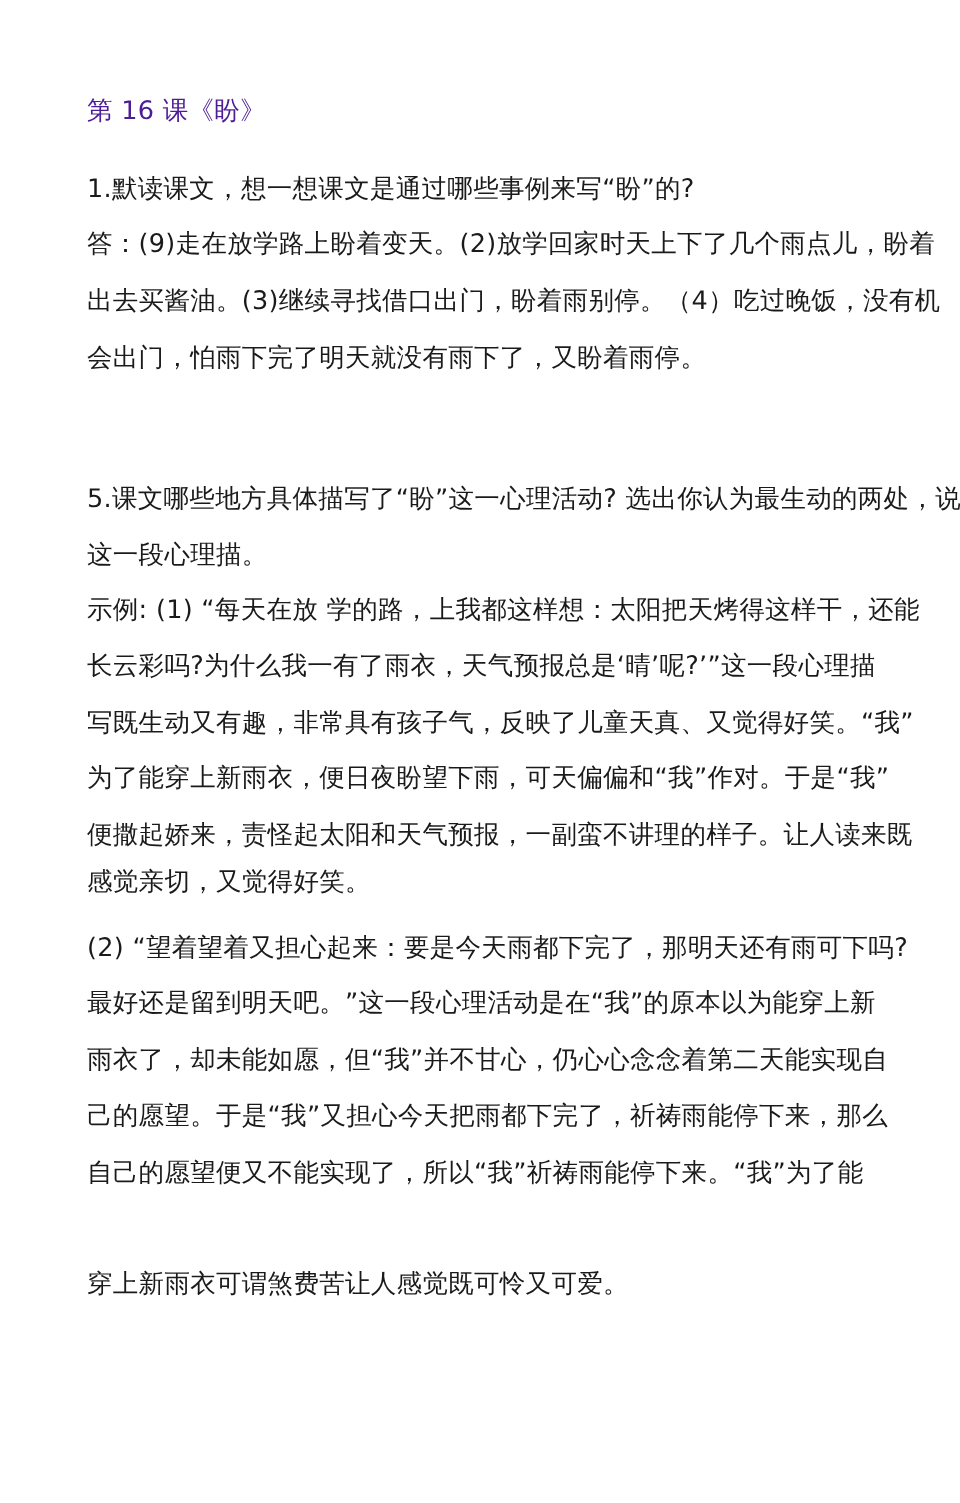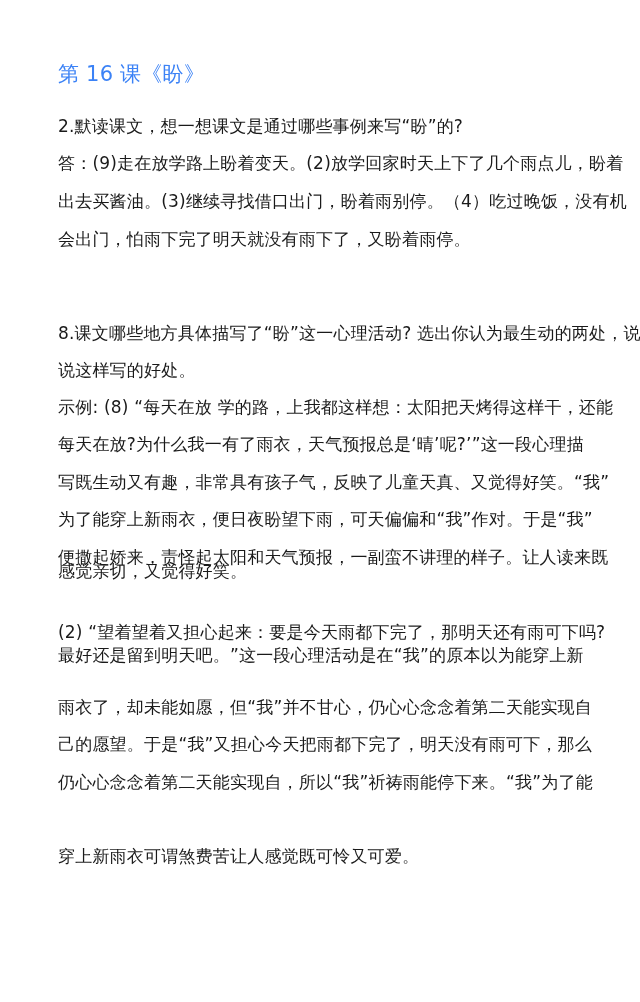--- a/index.html
+++ b/index.html
@@ -1,40 +1,40 @@
 <!DOCTYPE html>
 <html><head>
 <meta charset="utf-8">
 <style>
   html, body { margin: 0; padding: 0; background: #ffffff; }
   body { width: 640px; height: 1002px; position: relative; overflow: hidden;
          font-family: "DejaVu Sans", "Liberation Sans", sans-serif; color: #1a1a1a; }
   .line { position: absolute; left: 58px; font-size: 17px; line-height: 22px; white-space: nowrap; letter-spacing: 0.2px; }
-  .title { color: #3b82f6; font-size: 21px; }
+  .title { color: #4c1d95; font-size: 17px; }
 </style>
 </head>
 <body>
 
 <div>
   <div class="line title" style="top:63px">第 16 课《盼》</div>
 
-  <div class="line" style="top:115px">2.默读课文，想一想课文是通过哪些事例来写“盼”的?</div>
+  <div class="line" style="top:115px">1.默读课文，想一想课文是通过哪些事例来写“盼”的?</div>
   <div class="line" style="top:152px">答：(9)走在放学路上盼着变天。(2)放学回家时天上下了几个雨点儿，盼着</div>
   <div class="line" style="top:190px">出去买酱油。(3)继续寻找借口出门，盼着雨别停。（4）吃过晚饭，没有机</div>
   <div class="line" style="top:228px">会出门，怕雨下完了明天就没有雨下了，又盼着雨停。</div>
 
-  <div class="line" style="top:322px">8.课文哪些地方具体描写了“盼”这一心理活动? 选出你认为最生动的两处，说</div>
-  <div class="line" style="top:359px">说这样写的好处。</div>
+  <div class="line" style="top:322px">5.课文哪些地方具体描写了“盼”这一心理活动? 选出你认为最生动的两处，说</div>
+  <div class="line" style="top:359px">这一段心理描。</div>
 
-  <div class="line" style="top:396px">示例: (8) “每天在放  学的路，上我都这样想：太阳把天烤得这样干，还能</div>
-  <div class="line" style="top:433px">每天在放?为什么我一有了雨衣，天气预报总是‘晴’呢?’”这一段心理描</div>
+  <div class="line" style="top:396px">示例: (1) “每天在放  学的路，上我都这样想：太阳把天烤得这样干，还能</div>
+  <div class="line" style="top:433px">长云彩吗?为什么我一有了雨衣，天气预报总是‘晴’呢?’”这一段心理描</div>
   <div class="line" style="top:471px">写既生动又有趣，非常具有孩子气，反映了儿童天真、又觉得好笑。“我”</div>
   <div class="line" style="top:508px">为了能穿上新雨衣，便日夜盼望下雨，可天偏偏和“我”作对。于是“我”</div>
   <div class="line" style="top:546px">便撒起娇来，责怪起太阳和天气预报，一副蛮不讲理的样子。让人读来既</div>
-  <div class="line" style="top:560px">感觉亲切，又觉得好笑。</div>
+  <div class="line" style="top:577px">感觉亲切，又觉得好笑。</div>
 
   <div class="line" style="top:621px">(2) “望着望着又担心起来：要是今天雨都下完了，那明天还有雨可下吗?</div>
-  <div class="line" style="top:644px">最好还是留到明天吧。”这一段心理活动是在“我”的原本以为能穿上新</div>
+  <div class="line" style="top:658px">最好还是留到明天吧。”这一段心理活动是在“我”的原本以为能穿上新</div>
   <div class="line" style="top:696px">雨衣了，却未能如愿，但“我”并不甘心，仍心心念念着第二天能实现自</div>
-  <div class="line" style="top:733px">己的愿望。于是“我”又担心今天把雨都下完了，明天没有雨可下，那么</div>
-  <div class="line" style="top:771px">仍心心念念着第二天能实现自，所以“我”祈祷雨能停下来。“我”为了能</div>
+  <div class="line" style="top:733px">己的愿望。于是“我”又担心今天把雨都下完了，祈祷雨能停下来，那么</div>
+  <div class="line" style="top:771px">自己的愿望便又不能实现了，所以“我”祈祷雨能停下来。“我”为了能</div>
   <div class="line" style="top:845px">穿上新雨衣可谓煞费苦让人感觉既可怜又可爱。</div>
 </div>
 
 </body></html>

